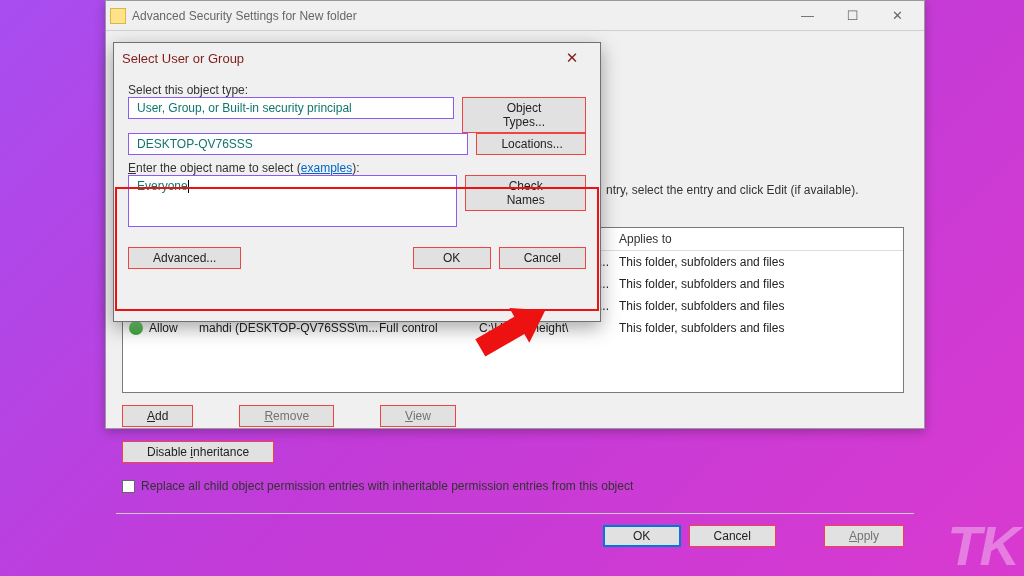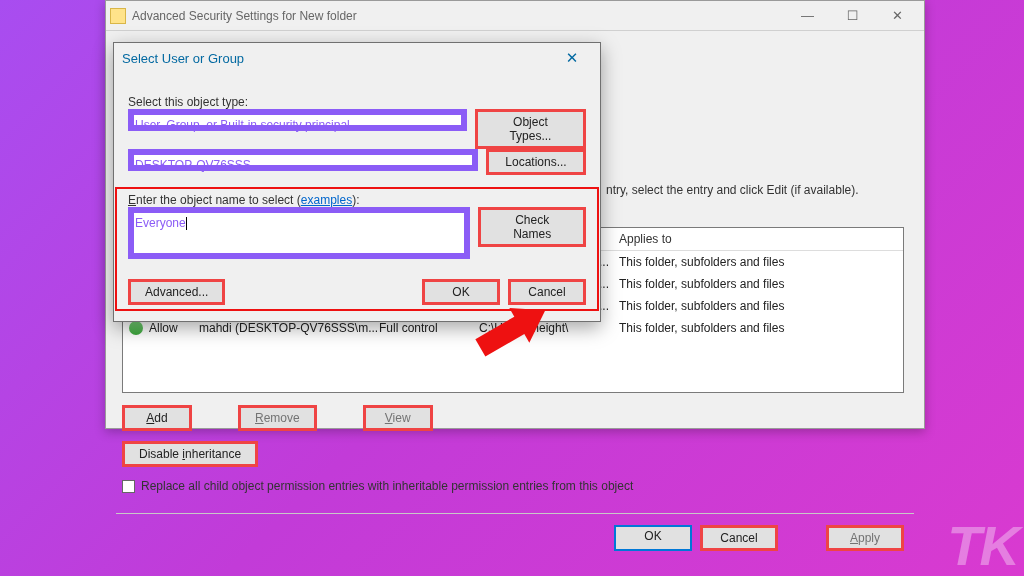--- a/index.html
+++ b/index.html
@@ -89,22 +89,22 @@
   .perm-row { font-size: 12px; color: #222; }
   .perm-row .icon-person {
     width: 14px; height: 14px; border-radius: 50%;
     background: linear-gradient(#7bd47b,#3aa53a);
     margin-right: 6px;
     display:inline-block;
   }
 
   .btn {
     background: #e1e1e1;
-    border: 3px solid #ef4444;
-    padding: 3px 14px;
+    border: 1px solid #ef4444;
+    padding: 3px 24px;
     font-size: 12px;
     color: #222;
     min-width: 70px;
     text-align: center;
     display: inline-block;
   }
   .btn.disabled { color: #737373; margin-left: 40px; }
   .btn.default { border: 2px solid #0078d7; padding: 2px 13px; }
 
   .action-row {
@@ -159,38 +159,38 @@
     border: 1px solid #707070;
     box-shadow: 0 6px 18px rgba(0,0,0,0.35);
     z-index: 10;
   }
   .child-titlebar {
     height: 30px;
     display: flex;
     align-items: center;
     padding: 0 8px;
     font-size: 13px;
-    color: #0369a1;
+    color: #7f1d1d;
   }
   .child-title-spacer { flex: 1; }
   .close-x { font-size: 15px; width: 40px; text-align:center; }
 
   .child-body {
     padding: 4px 14px 10px 14px;
     font-size: 12px;
     color: #333;
   }
-  .lbl { display:block; margin-top: 18px; }
+  .lbl { display:block; margin-top: 6px; }
   .field-row { display:flex; gap:8px; align-items:flex-start; }
   .txt {
     background: #fff;
-    border: 6px solid #8b5cf6;
-    padding: 3px 1px;
-    font-size: 12px;
-    color: #8b5cf6;
+    border: 1px solid #8b5cf6;
+    padding: 3px 8px;
+    font-size: 12px;
+    color: #0f766e;
   }
   .txt.small { width: 350px; height: 22px; }
   .txt.area { width: 350px; height: 52px; }
   .btn.side { min-width: 100px; }
 
   .redbox {
     position: absolute;
     border: 2px solid #e11;
     pointer-events: none;
     z-index: 20;

